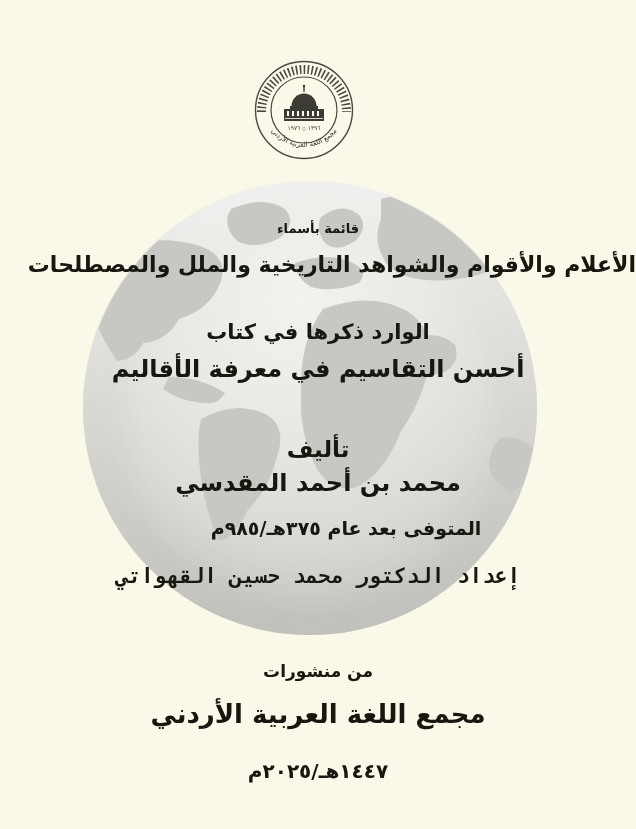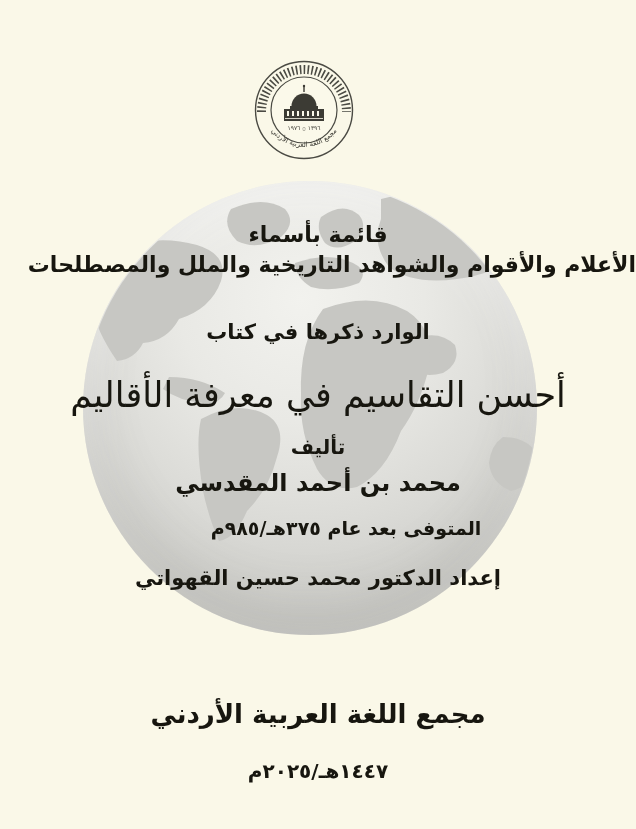--- a/index.html
+++ b/index.html
@@ -29,28 +29,28 @@
     left:254px;top:60px;
     width:100px;height:100px;
   }
   
   .tline{
     position:absolute;left:0;width:100%;
     text-align:center;direction:rtl;
     white-space:nowrap;
     line-height:1.15;
   }
-  .t-sub1   {top:222px;font-size:22px;font-weight:bold;}
+  .t-sub1   {top:222px;font-size:13px;font-weight:bold;}
   .t-sub2   {top:252px;font-size:22px;font-weight:bold;text-align:right;}
   .t-sub3   {top:320px;font-size:21px;font-weight:bold;}
-  .t-title  {top:375px;font-size:35px;font-weight:normal;letter-spacing:-1px;}
-  .t-taleef {top:436px;font-size:20px;font-weight:bold;}
+  .t-title  {top:356px;font-size:24px;font-weight:bold;letter-spacing:-1px;}
+  .t-taleef {top:436px;font-size:23px;font-weight:bold;}
   .t-author {top:470px;font-size:24px;font-weight:bold;}
   .t-death  {top:518px;font-size:19px;font-weight:bold;padding-left:28px;}
-  .t-editor {top:566px;font-size:21px;font-weight:bold;}
+  .t-editor {top:566px;font-size:21px;font-weight:bold;font-family:Liberation Mono, monospace;}
   .t-pub1   {top:662px;font-size:17px;font-weight:bold;}
   .t-pub2   {top:700px;font-size:26px;font-weight:bold;}
   .t-year   {top:760px;font-size:20px;font-weight:bold;}
 </style>
 </head>
 <body>
 
 <div class="page">
 
   <div class="seal">
@@ -125,16 +125,17 @@
 
   <div class="tline t-sub1">قائمة بأسماء</div>
   <div class="tline t-sub2">الأعلام والأقوام والشواهد التاريخية والملل والمصطلحات</div>
   <div class="tline t-sub3">الوارد ذكرها في كتاب</div>
   <div class="tline t-title">أحسن التقاسيم في معرفة الأقاليم</div>
   <div class="tline t-taleef">تأليف</div>
   <div class="tline t-author">محمد بن أحمد المقدسي</div>
   <div class="tline t-death">المتوفى بعد عام ٣٧٥هـ/٩٨٥م</div>
   <div class="tline t-editor">إعداد الدكتور محمد حسين القهواتي</div>
 
+  <div class="tline t-pub1">من منشورات</div>
   <div class="tline t-pub2">مجمع اللغة العربية الأردني</div>
   <div class="tline t-year">١٤٤٧هـ/٢٠٢٥م</div>
 
 </div>
 
 </body></html>

